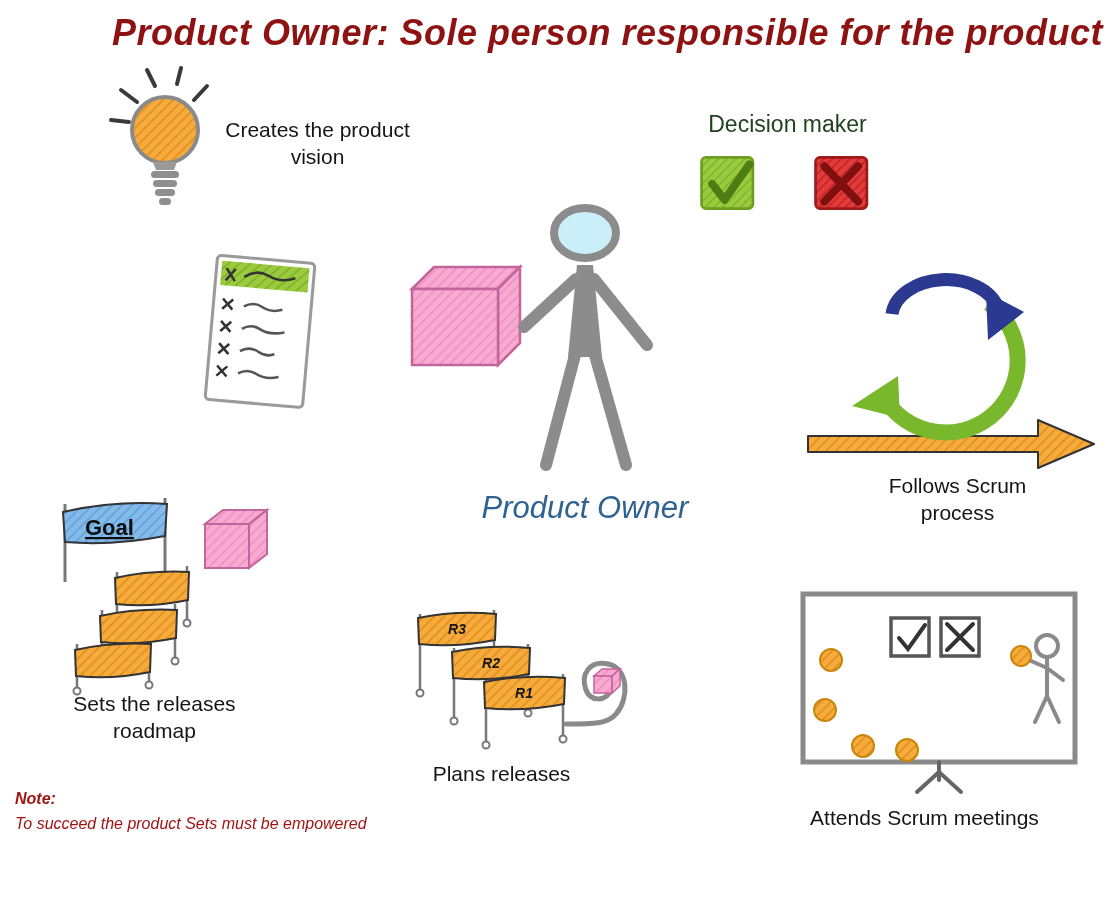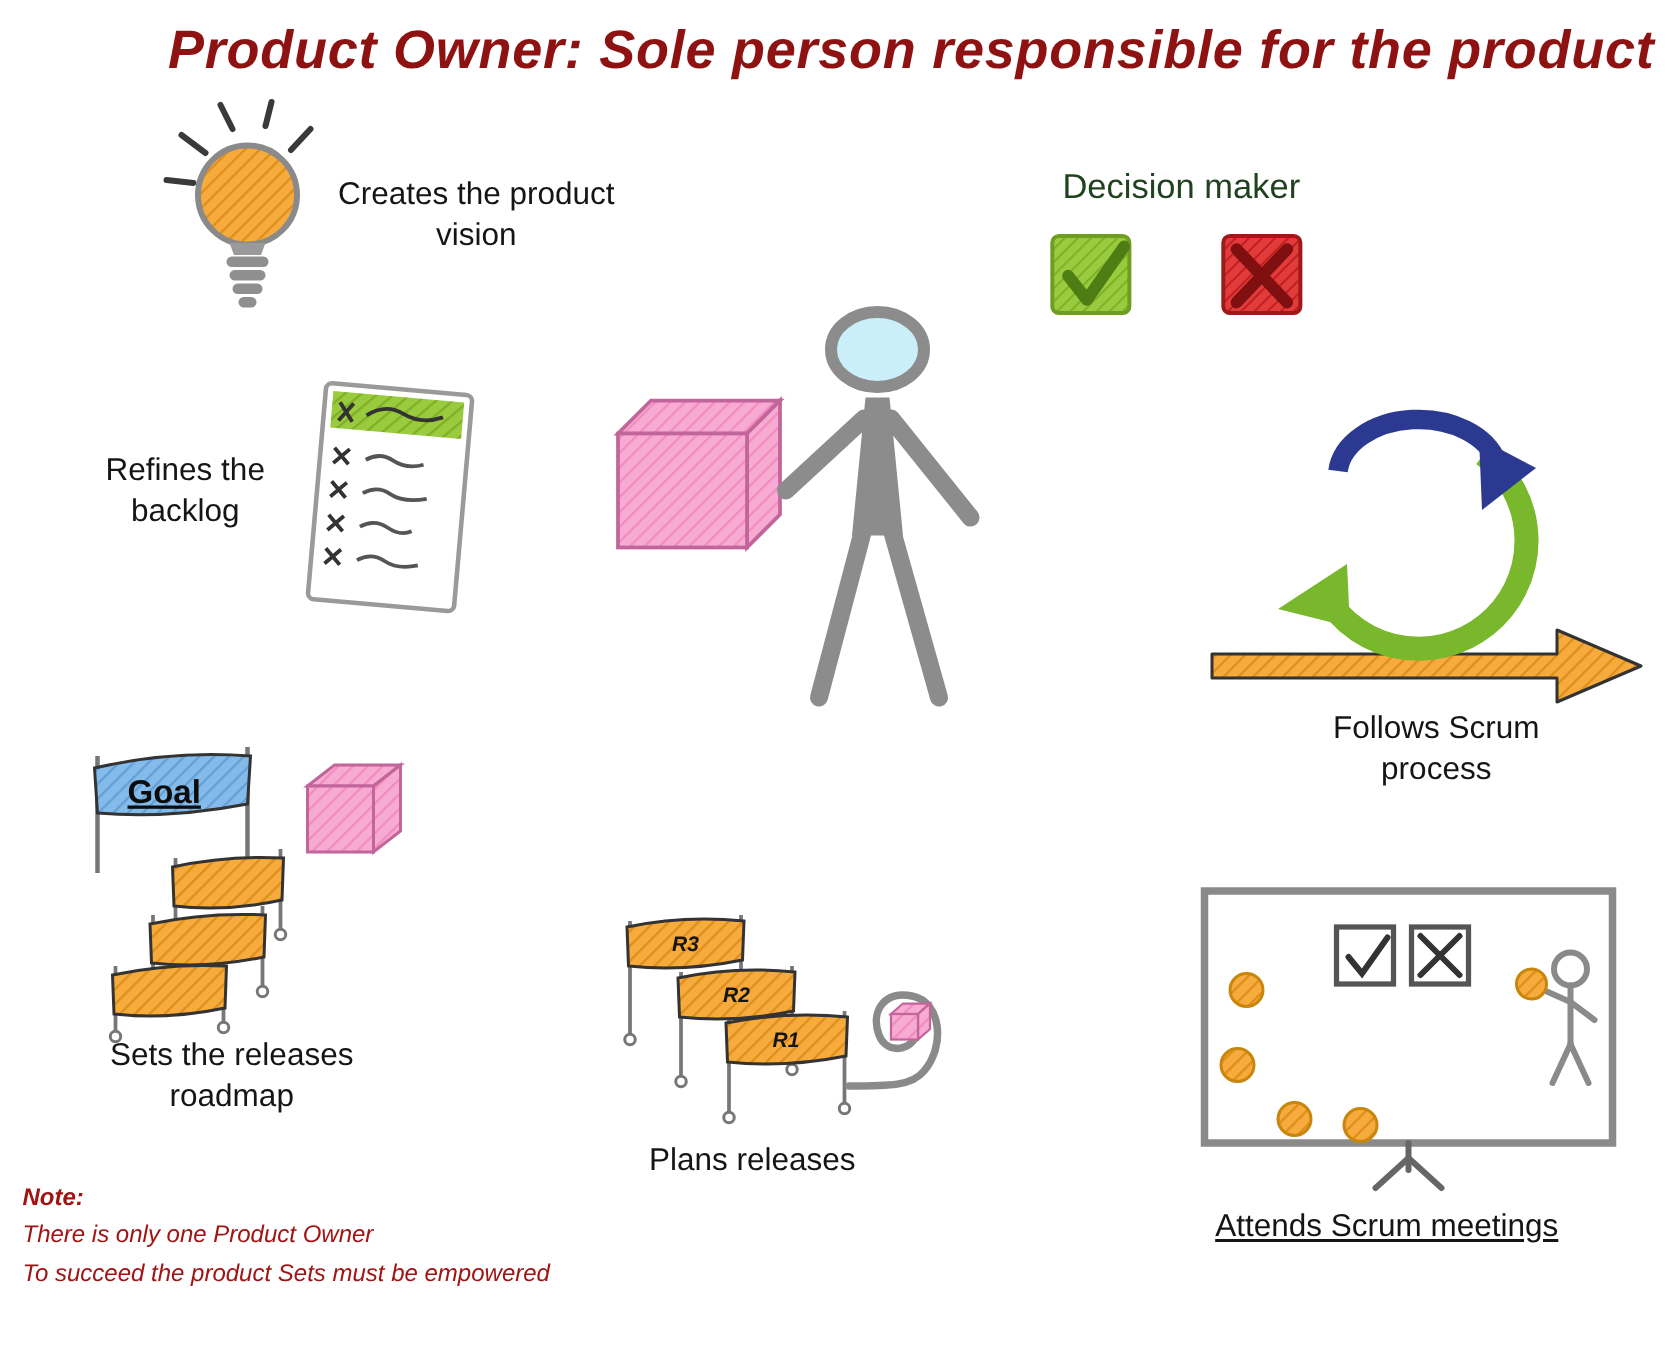--- a/index.html
+++ b/index.html
@@ -9,21 +9,21 @@
   .title{position:absolute;left:100px;top:12px;width:1015px;text-align:center;
          font-size:36px;font-weight:bold;font-style:italic;color:#8E1212;letter-spacing:.5px;}
 
   .label{position:absolute;text-align:center;color:#151515;font-size:21px;line-height:1.3;}
   .vision-label{left:225px;top:116px;width:185px;}
   .decision-label{left:670px;top:110px;width:235px;font-size:23px;color:#20421F;}
   .backlog-label{left:46px;top:300px;width:155px;}
   .follows-label{left:855px;top:472px;width:205px;}
   .roadmap-label{left:42px;top:690px;width:225px;}
   .releases-label{left:414px;top:760px;width:175px;}
-  .meetings-label{left:772px;top:804px;width:305px;text-decoration:underline;}
+  .meetings-label{left:772px;top:804px;width:305px;}
 
   .po-label{position:absolute;left:440px;top:490px;width:290px;text-align:center;
             font-size:31px;font-style:italic;color:#2F6191;}
 
   .note{position:absolute;left:15px;top:786px;width:720px;font-size:16px;
         font-style:italic;color:#A01414;line-height:1.58;text-align:left;}
   .note-h{font-weight:bold;}
 
   .icon{position:absolute;}
   .lightbulb{left:95px;top:58px;width:140px;height:155px;}
@@ -93,21 +93,20 @@
   <div class="label vision-label">Creates the product vision</div>
   <svg class="icon checkbox-green" viewBox="0 0 70 70">
     <rect x="4" y="6" width="58" height="58" rx="5" fill="url(#hGreen)" stroke="#6E9E1F" stroke-width="3"></rect>
     <path d="M 16,36 L 30,54 L 58,14" fill="none" stroke="#4E7D14" stroke-width="9" stroke-linecap="round" stroke-linejoin="round"></path>
   </svg>
   <svg class="icon checkbox-red" viewBox="0 0 70 70">
     <rect x="4" y="6" width="58" height="58" rx="5" fill="url(#hRed)" stroke="#9E1A1A" stroke-width="3"></rect>
     <path d="M 14,16 L 52,56 M 52,16 L 14,56" fill="none" stroke="#801010" stroke-width="9" stroke-linecap="round"></path>
   </svg>
 
-  <div class="label backlog-label">Refines the backlog</div>
   <svg class="icon clipboard" viewBox="0 0 110 155">
     <rect x="6" y="6" width="96" height="142" rx="4" fill="#ffffff" stroke="#9a9a9a" stroke-width="3"></rect>
     <rect x="11" y="11" width="86" height="24" fill="url(#hGreen)"></rect>
     <path d="M 16,30 l 9,-12 M 25,30 l -9,-12" fill="none" stroke="#333333" stroke-width="2.5"></path>
     <path d="M 34,25 q 12,-9 24,-3 t 26,0" fill="none" stroke="#333333" stroke-width="2.5"></path>
     <g fill="none" stroke="#333333" stroke-width="2.5">
       <path d="M 15,48 l 10,10 M 25,48 l -10,10"></path>
       <path d="M 15,70 l 10,10 M 25,70 l -10,10"></path>
       <path d="M 15,92 l 10,10 M 25,92 l -10,10"></path>
       <path d="M 15,114 l 10,10 M 25,114 l -10,10"></path>
@@ -128,20 +127,21 @@
     </g>
     <ellipse cx="185" cy="38" rx="31" ry="25" fill="#CBEFF8" stroke="#8C8C8C" stroke-width="8"></ellipse>
     <polygon points="177,70 193,70 202,162 168,162" fill="#8C8C8C"></polygon>
     <g stroke="#8C8C8C" stroke-width="12" stroke-linecap="round" fill="none">
       <path d="M 176,84 L 124,132"></path>
       <path d="M 194,84 L 247,150"></path>
       <path d="M 175,160 L 146,270"></path>
       <path d="M 195,160 L 226,270"></path>
     </g>
   </svg>
+  <div class="po-label">Product Owner</div>
 
   <svg class="icon scrum" viewBox="0 0 300 225">
     <polygon points="8,188 238,188 238,172 294,196 238,220 238,204 8,204" fill="url(#hOrange)" stroke="#333333" stroke-width="2" stroke-linejoin="round"></polygon>
     <path d="M 189,55 A 72,72 0 1 1 80,142" fill="none" stroke="#79B72C" stroke-width="16"></path>
     <polygon points="52,158 98,128 100,170" fill="#79B72C"></polygon>
     <path d="M 92,66 A 54,38 0 0 1 198,60" fill="none" stroke="#2B3990" stroke-width="13"></path>
     <polygon points="186,44 224,64 188,92" fill="#2B3990"></polygon>
   </svg>
   <div class="label follows-label">Follows Scrum process</div>
 
@@ -233,17 +233,16 @@
       <line x1="252" y1="80" x2="268" y2="92"></line>
       <line x1="252" y1="108" x2="240" y2="134"></line>
       <line x1="252" y1="108" x2="264" y2="134"></line>
     </g>
     <circle cx="226" cy="68" r="10" fill="url(#hOrange)" stroke="#C8860D" stroke-width="2"></circle>
   </svg>
   <div class="label meetings-label">Attends Scrum meetings</div>
 
   <div class="note">
     <div class="note-h">Note:</div>
-    <div>There is only one Product Owner</div>
     <div>To succeed the product Sets must be empowered</div>
   </div>
 
 </div>
 
 </body></html>

